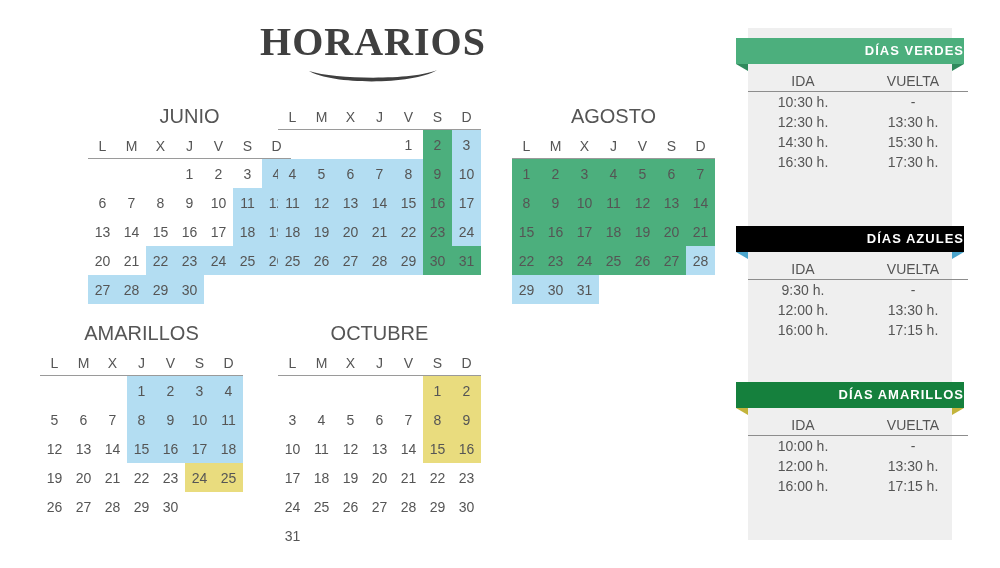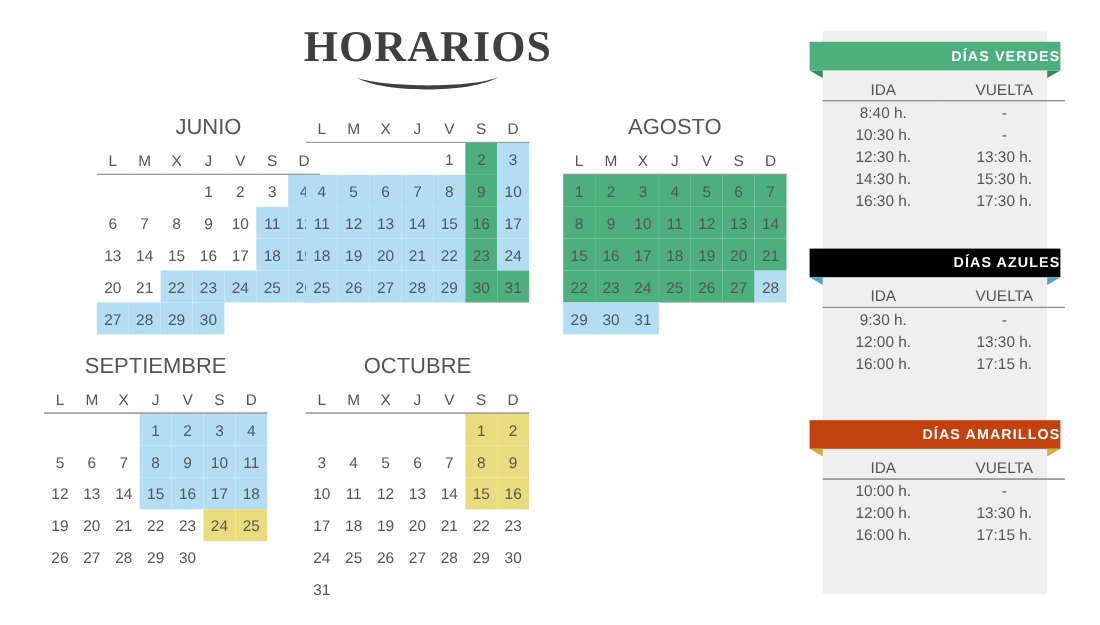--- a/index.html
+++ b/index.html
@@ -6,21 +6,21 @@
   body{
     width:1000px;height:568px;
     background:#ffffff;
     font-family:"Liberation Sans", sans-serif;
     color:#4a4a4a;
     position:relative;
     overflow:hidden;
   }
   
   .title-wrap{
-    position:absolute;left:16px;top:18px;width:700px;text-align:center;padding-left:23px;
+    position:absolute;left:0;top:18px;width:700px;text-align:center;padding-left:23px;
   }
   .title{
     font-family:"Liberation Serif", serif;
     font-weight:bold;
     font-size:40px;
     letter-spacing:1px;
     color:#3f3f3f;
     margin:0;
   }
   .swoosh{margin-top:2px;}
@@ -270,21 +270,21 @@
             <td class="blue">31</td>
             <td class="empty"></td>
             <td class="empty"></td>
             <td class="empty"></td>
             <td class="empty"></td>
           </tr>
         </tbody>
       </table>
     </div>
   <div class="cal" id="cal-3" style="left:40px;top:222px;">
-      <p class="cal-name">SEPTIEMBRE</p>
+      <p class="cal-name">AMARILLOS</p>
       <table class="cal-grid">
         <thead>
           <tr>
             <th>L</th>
             <th>M</th>
             <th>X</th>
             <th>J</th>
             <th>V</th>
             <th>S</th>
             <th>D</th>
@@ -419,24 +419,20 @@
     <div class="sched" style="top:72px;">
       <table>
         <thead>
           <tr>
             <th>IDA</th>
             <th>VUELTA</th>
           </tr>
         </thead>
         <tbody>
           <tr>
-            <td>8:40 h.</td>
-            <td>-</td>
-          </tr>
-          <tr>
             <td>10:30 h.</td>
             <td>-</td>
           </tr>
           <tr>
             <td>12:30 h.</td>
             <td>13:30 h.</td>
           </tr>
           <tr>
             <td>14:30 h.</td>
             <td>15:30 h.</td>
@@ -466,21 +462,21 @@
             <td>12:00 h.</td>
             <td>13:30 h.</td>
           </tr>
           <tr>
             <td>16:00 h.</td>
             <td>17:15 h.</td>
           </tr>
         </tbody>
       </table>
     </div>
-    <div class="ribbon" style="top:382px;background:#c2410c;"><span>DÍAS AMARILLOS</span><span class="tail" style="left:0;border-top:7px solid #c3b43c;border-left:12px solid transparent;"></span><span class="tail" style="right:0;border-top:7px solid #c3b43c;border-right:12px solid transparent;"></span></div>
+    <div class="ribbon" style="top:382px;background:#15803d;"><span>DÍAS AMARILLOS</span><span class="tail" style="left:0;border-top:7px solid #c3b43c;border-left:12px solid transparent;"></span><span class="tail" style="right:0;border-top:7px solid #c3b43c;border-right:12px solid transparent;"></span></div>
     <div class="sched" style="top:416px;">
       <table>
         <thead>
           <tr>
             <th>IDA</th>
             <th>VUELTA</th>
           </tr>
         </thead>
         <tbody>
           <tr>

